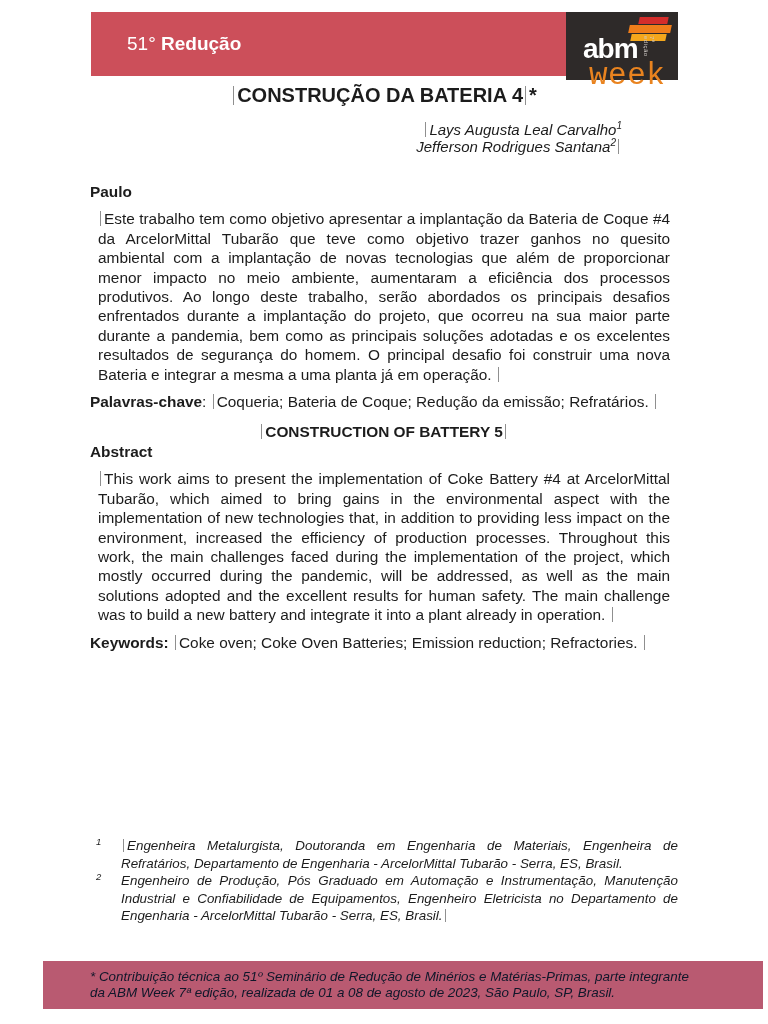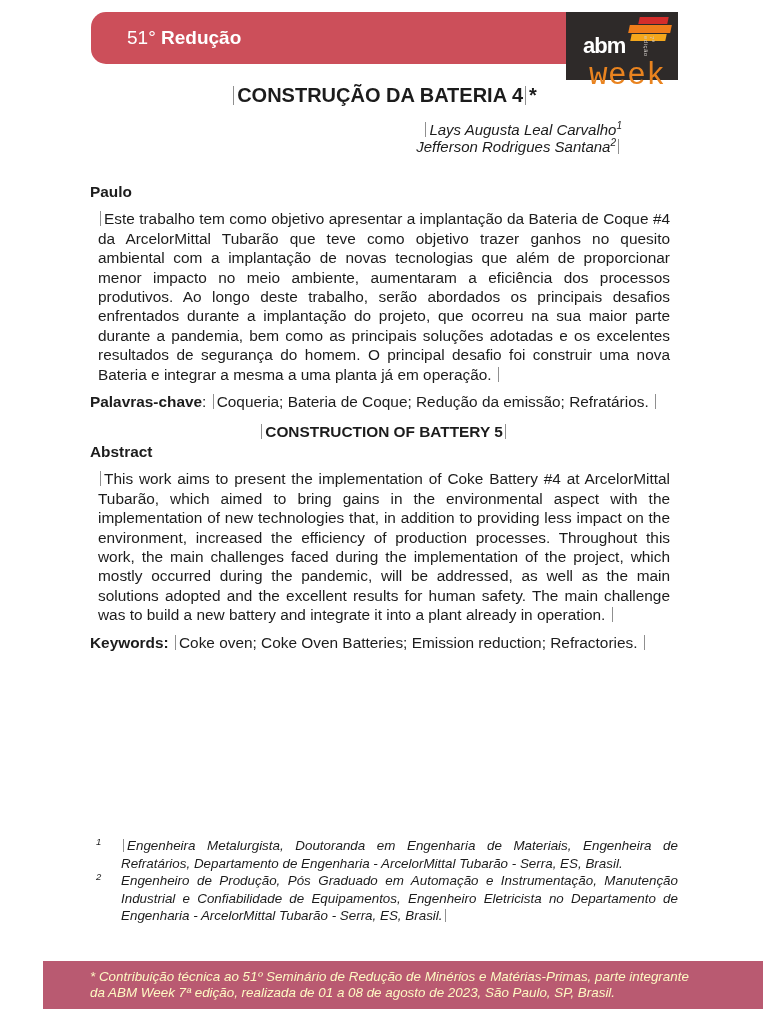--- a/index.html
+++ b/index.html
@@ -11,25 +11,25 @@
     --flag_orange:#ef7d1a;
     --flag_yellow:#f4a71c;
     --text:#1c1c1c;
   }
   html,body{margin:0;padding:0;background:#ffffff;}
   .page{
     position:relative;width:768px;height:1024px;background:#fff;overflow:hidden;
     font-family:"Liberation Sans", sans-serif;color:var(--text);
   }
   
-  .bar{position:absolute;left:91px;top:12px;width:587px;height:52px;background:var(--header_red);border-radius:15px;}
+  .bar{position:absolute;left:91px;top:12px;width:587px;height:64px;background:var(--header_red);}
   .bar-text{position:absolute;left:36px;top:50%;transform:translateY(-50%);color:#fff;font-size:19px;white-space:nowrap;}
   .bar-text .ev-name{font-weight:bold;}
   .logo{position:absolute;left:566px;top:12px;width:112px;height:68px;background:var(--logo_dark);}
-  .logo-abm{position:absolute;left:17px;top:23px;color:#fff;font-weight:bold;font-size:22px;line-height:1;letter-spacing:-1px;}
+  .logo-abm{position:absolute;left:17px;top:23px;color:#fff;font-weight:bold;font-size:28px;line-height:1;letter-spacing:-1px;}
   .logo-week{position:absolute;left:23px;top:48px;color:var(--logo_orange);font-size:31px;line-height:1;letter-spacing:.5px;font-family:Liberation Mono, monospace;}
   .logo-edition{position:absolute;left:77px;top:24px;color:#cfcac6;font-size:6px;letter-spacing:.5px;writing-mode:vertical-rl;height:26px;}
   .flag{position:absolute;right:7px;top:5px;width:48px;height:32px;}
   .flag i{position:absolute;display:block;transform:skewX(-12deg);}
   .flag .f1{right:3px;top:0;width:29px;height:7px;background:var(--flag_red);}
   .flag .f2{right:0;top:8px;width:42px;height:8px;background:var(--flag_orange);}
   .flag .f3{right:5px;top:17px;width:35px;height:7px;background:var(--flag_yellow);}
   
   .tick{display:inline-block;width:1px;height:15px;background:#8f8f8f;vertical-align:-2px;margin:0 3px 0 2px;}
   .tick.big{height:19px;vertical-align:-3px;}
@@ -45,21 +45,21 @@
   .en-heading{text-align:center;font-weight:bold;margin:0;}
   sup{font-size:10px;line-height:0;}
   
   .footnotes{position:absolute;left:90px;top:837px;width:588px;font-size:13.4px;line-height:17.6px;font-style:italic;}
   .fn{display:flex;}
   .fn-num{flex:none;width:31px;padding-left:6px;box-sizing:border-box;}
   .fn-num sup{font-size:9.5px;}
   .fn-text{flex:1;text-align:justify;}
   .footnotes .tick{height:13px;vertical-align:-2px;}
   
-  .footer{position:absolute;left:43px;top:961px;width:720px;height:48px;background:var(--footer_pink);color:#fef9c3;}
+  .footer{position:absolute;left:43px;top:961px;width:720px;height:48px;background:var(--footer_pink);color:#0f172a;}
   .footer-inner{padding:8px 10px 0 47px;font-style:italic;font-size:13.4px;line-height:15.8px;}
 </style>
 </head>
 <body>
 
 <div class="page">
 
   <div class="bar">
     <div class="bar-text">
       <span class="ev-num">51°</span>

